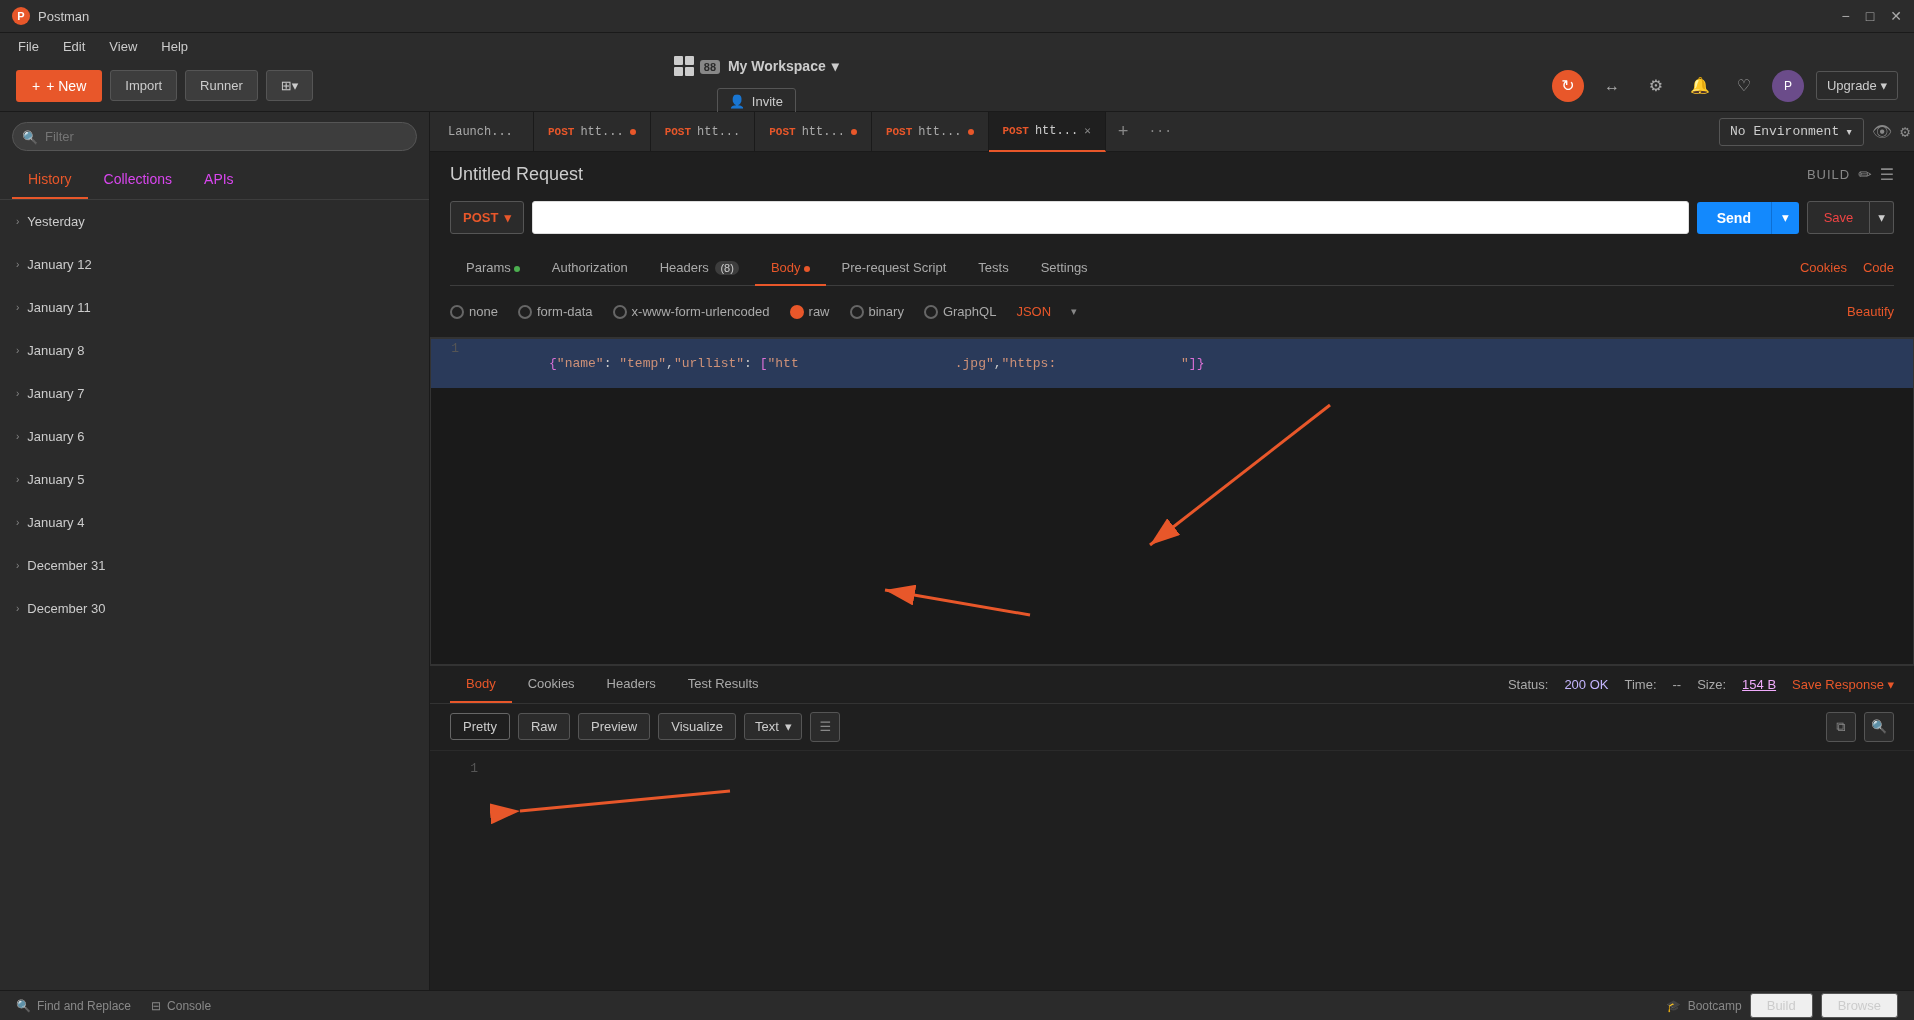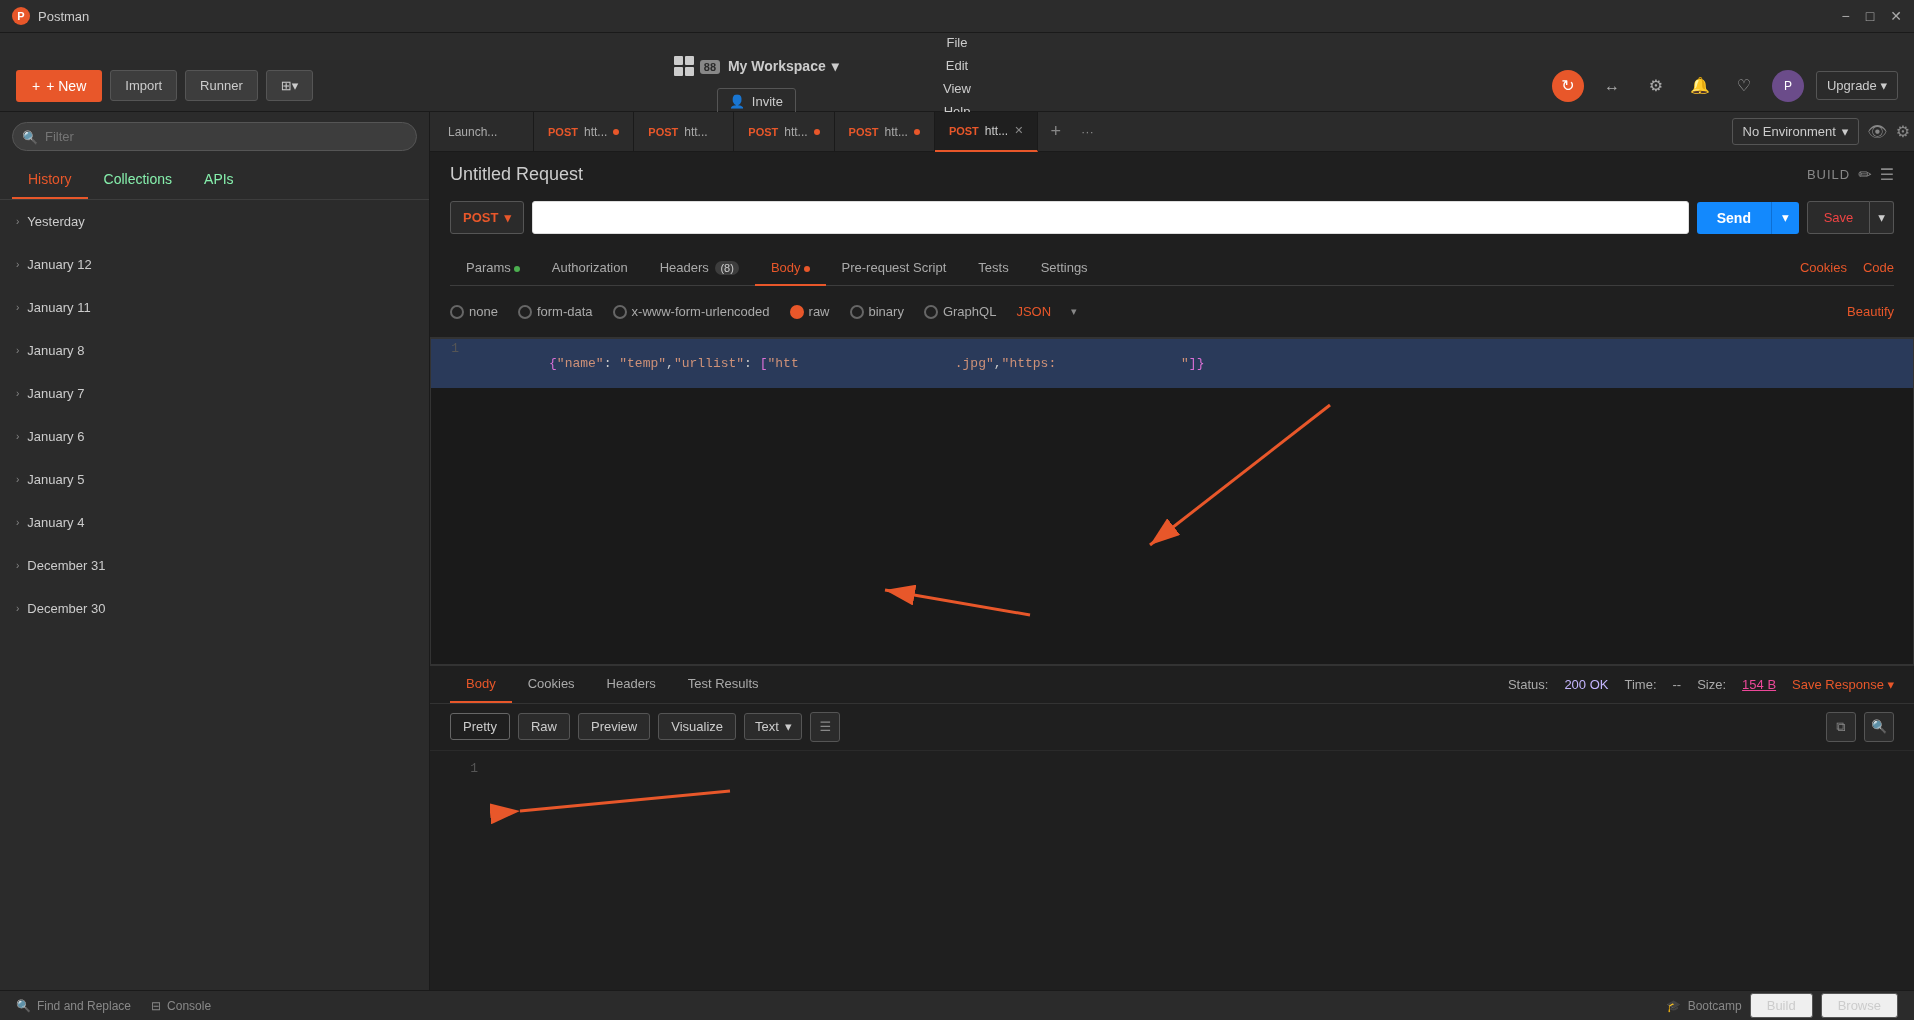--- a/index.html
+++ b/index.html
@@ -5,21 +5,21 @@
     * { box-sizing: border-box; margin: 0; padding: 0; }
     body { font-family: -apple-system, BlinkMacSystemFont, 'Segoe UI', sans-serif; font-size: 13px; background: #1a1a1a; color: #ccc; overflow: hidden; height: 1020px; width: 1914px; }
 
     
     .titlebar { height: 32px; background: #2c2c2c; display: flex; align-items: center; padding: 0 12px; gap: 8px; }
     .titlebar-icon { width: 18px; height: 18px; background: #e8572a; border-radius: 50%; display: flex; align-items: center; justify-content: center; color: white; font-size: 11px; font-weight: bold; }
     .titlebar-title { font-size: 13px; color: #ccc; }
     .titlebar-controls { margin-left: auto; display: flex; gap: 16px; color: #aaa; font-size: 14px; cursor: pointer; }
 
     
-    .menubar { height: 28px; background: #2c2c2c; display: flex; align-items: center; padding: 0 8px; gap: 4px; border-top: 1px solid #1a1a1a; flex-direction: column; }
+    .menubar { height: 28px; background: #2c2c2c; display: flex; align-items: center; padding: 0 8px; gap: 4px; border-top: 1px solid #1a1a1a; }
     .menubar-item { padding: 2px 10px; font-size: 13px; color: #ccc; cursor: pointer; border-radius: 3px; }
 
     
     .toolbar { height: 52px; background: #2b2b2b; display: flex; align-items: center; padding: 0 16px; gap: 8px; border-bottom: 1px solid #1a1a1a; }
     .btn-new { background: #e8572a; color: white; border: none; border-radius: 3px; padding: 8px 16px; font-size: 14px; cursor: pointer; display: flex; align-items: center; gap: 6px; font-weight: 500; }
     .btn-toolbar { background: #3d3d3d; color: #ccc; border: 1px solid #555; border-radius: 3px; padding: 7px 14px; font-size: 13px; cursor: pointer; }
     .toolbar-center { margin: 0 auto; display: flex; align-items: center; gap: 12px; flex-direction: column; }
     .workspace-btn { display: flex; align-items: center; gap: 6px; color: #ccc; cursor: pointer; font-size: 14px; font-weight: 600; }
     .workspace-icon { width: 20px; height: 20px; display: grid; grid-template-columns: 1fr 1fr; gap: 2px; }
     .workspace-icon-sq { background: #ccc; border-radius: 1px; }
@@ -33,37 +33,37 @@
     
     .main { display: flex; height: calc(1020px - 32px - 28px - 52px - 30px); }
 
     
     .sidebar { width: 430px; background: #2b2b2b; border-right: 1px solid #1a1a1a; display: flex; flex-direction: column; flex-shrink: 0; }
     .sidebar-filter { padding: 10px 12px; }
     .filter-input { width: 100%; background: #3d3d3d; border: 1px solid #555; border-radius: 16px; padding: 6px 12px 6px 32px; color: #ccc; font-size: 13px; outline: none; }
     .filter-wrap { position: relative; }
     .filter-icon { position: absolute; left: 10px; top: 50%; transform: translateY(-50%); color: #888; font-size: 13px; }
     .sidebar-tabs { display: flex; border-bottom: 1px solid #3d3d3d; padding: 0 12px; }
-    .sidebar-tab { padding: 10px 16px; color: #86efac; cursor: pointer; font-size: 14px; font-weight: 500; border-bottom: 2px solid transparent; }
+    .sidebar-tab { padding: 10px 16px; color: #d946ef; cursor: pointer; font-size: 14px; font-weight: 500; border-bottom: 2px solid transparent; }
     .sidebar-tab.active { color: #e8572a; border-bottom: 2px solid #e8572a; }
     .sidebar-controls { display: flex; align-items: center; padding: 10px 16px; gap: 8px; }
     .toggle { width: 32px; height: 18px; background: #555; border-radius: 9px; position: relative; cursor: pointer; }
     .toggle-knob { width: 14px; height: 14px; background: #888; border-radius: 50%; position: absolute; top: 2px; left: 2px; }
     .save-responses-label { font-size: 13px; color: #aaa; }
     .clear-all-btn { margin-left: auto; color: #aaa; cursor: pointer; font-size: 13px; }
     .sidebar-items { overflow-y: auto; flex: 1; }
     .sidebar-group { padding: 6px 0; }
     .sidebar-group-item { display: flex; align-items: center; padding: 8px 16px; cursor: pointer; color: #ccc; font-size: 13px; gap: 8px; }
     .chevron { color: #888; font-size: 10px; }
 
     
     .content { flex: 1; background: #1f1f1f; display: flex; flex-direction: column; overflow: hidden; }
 
     
-    .tabs-bar { display: flex; align-items: center; background: #2b2b2b; border-bottom: 1px solid #1a1a1a; padding: 0 4px; height: 40px; }
+    .tabs-bar { display: flex; align-items: center; background: #2b2b2b; border-bottom: 1px solid #1a1a1a; padding: 0 4px; height: 40px; font-family: Liberation Mono, monospace; }
     .tab { display: flex; align-items: center; padding: 0 14px; height: 40px; color: #aaa; font-size: 12px; cursor: pointer; border-right: 1px solid #1a1a1a; gap: 6px; position: relative; min-width: 100px; max-width: 160px; }
     .tab.active { background: #1f1f1f; color: #ccc; border-bottom: 2px solid #e8572a; }
     .tab-method { color: #e8572a; font-size: 11px; font-weight: 600; }
     .tab-url { overflow: hidden; text-overflow: ellipsis; white-space: nowrap; max-width: 80px; font-size: 12px; }
     .tab-dot { width: 6px; height: 6px; background: #e8572a; border-radius: 50%; }
     .tab-close { color: #888; font-size: 11px; margin-left: auto; }
     .tab-add { padding: 0 12px; color: #888; font-size: 18px; cursor: pointer; }
     .tab-more { padding: 0 8px; color: #888; cursor: pointer; }
     .env-selector { margin-left: auto; display: flex; align-items: center; gap: 8px; }
     .env-dropdown { background: #2b2b2b; border: 1px solid #555; border-radius: 3px; padding: 5px 10px; color: #ccc; font-size: 13px; cursor: pointer; display: flex; align-items: center; gap: 6px; }
@@ -112,21 +112,21 @@
     .code-str { color: #ce9178; }
     .code-bracket { color: #da70d6; }
 
     
     .response-panel { border-top: 1px solid #333; display: flex; flex-direction: column; flex: 1; }
     .resp-tabs-bar { display: flex; align-items: center; padding: 0 20px; border-bottom: 1px solid #333; background: #1f1f1f; height: 38px; }
     .resp-tab { padding: 0 16px; color: #aaa; cursor: pointer; font-size: 13px; height: 38px; display: flex; align-items: center; border-bottom: 2px solid transparent; }
     .resp-tab.active { color: #e8572a; border-bottom: 2px solid #e8572a; }
     .resp-status { margin-left: auto; display: flex; align-items: center; gap: 16px; font-size: 13px; color: #aaa; }
     .status-ok { color: #c4b5fd; }
-    .size-val { color: #ec4899; text-decoration: underline; }
+    .size-val { color: #f0abfc; text-decoration: underline; }
     .save-response-btn { color: #e8572a; cursor: pointer; font-size: 13px; }
     .resp-toolbar { display: flex; align-items: center; gap: 8px; padding: 8px 20px; border-bottom: 1px solid #2a2a2a; }
     .resp-view-btn { padding: 5px 12px; color: #ccc; cursor: pointer; font-size: 13px; border: 1px solid #555; border-radius: 3px; background: #2b2b2b; }
     .resp-view-btn.active { background: #1f1f1f; border-color: #666; }
     .resp-text-select { background: #2b2b2b; border: 1px solid #555; border-radius: 3px; padding: 5px 10px; color: #ccc; font-size: 13px; cursor: pointer; display: flex; align-items: center; gap: 6px; justify-content: flex-end; }
     .resp-icon-btn { width: 30px; height: 30px; display: flex; align-items: center; justify-content: center; color: #888; cursor: pointer; border: 1px solid #555; border-radius: 3px; background: #2b2b2b; font-size: 13px; }
     .resp-right-icons { margin-left: auto; display: flex; gap: 8px; }
     .resp-code-area { flex: 1; padding: 8px 20px; font-family: 'Courier New', monospace; font-size: 13px; color: #ccc; position: relative; }
     .resp-line { display: flex; min-height: 22px; }
 

